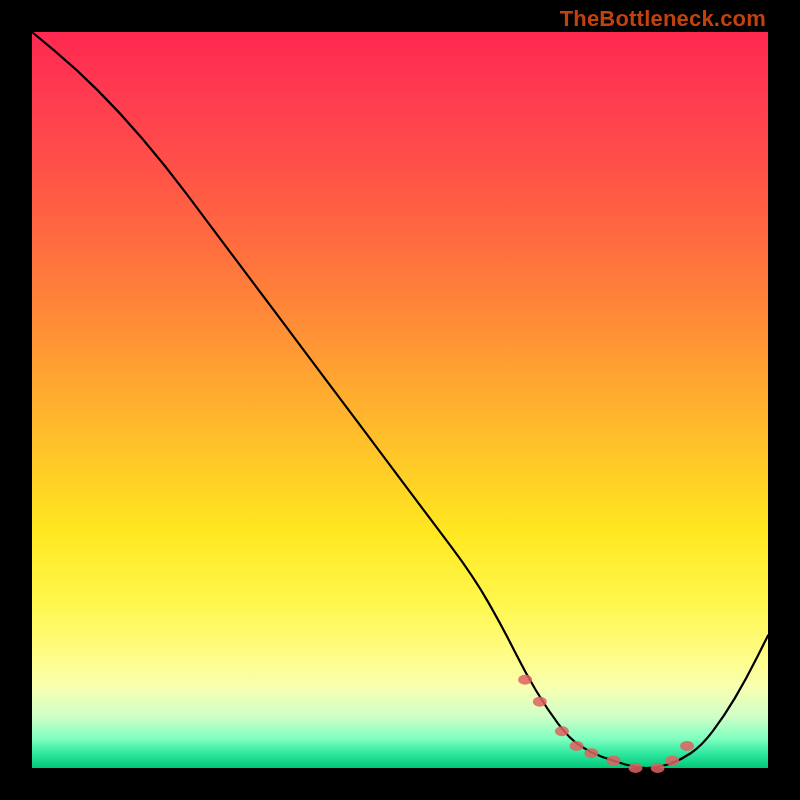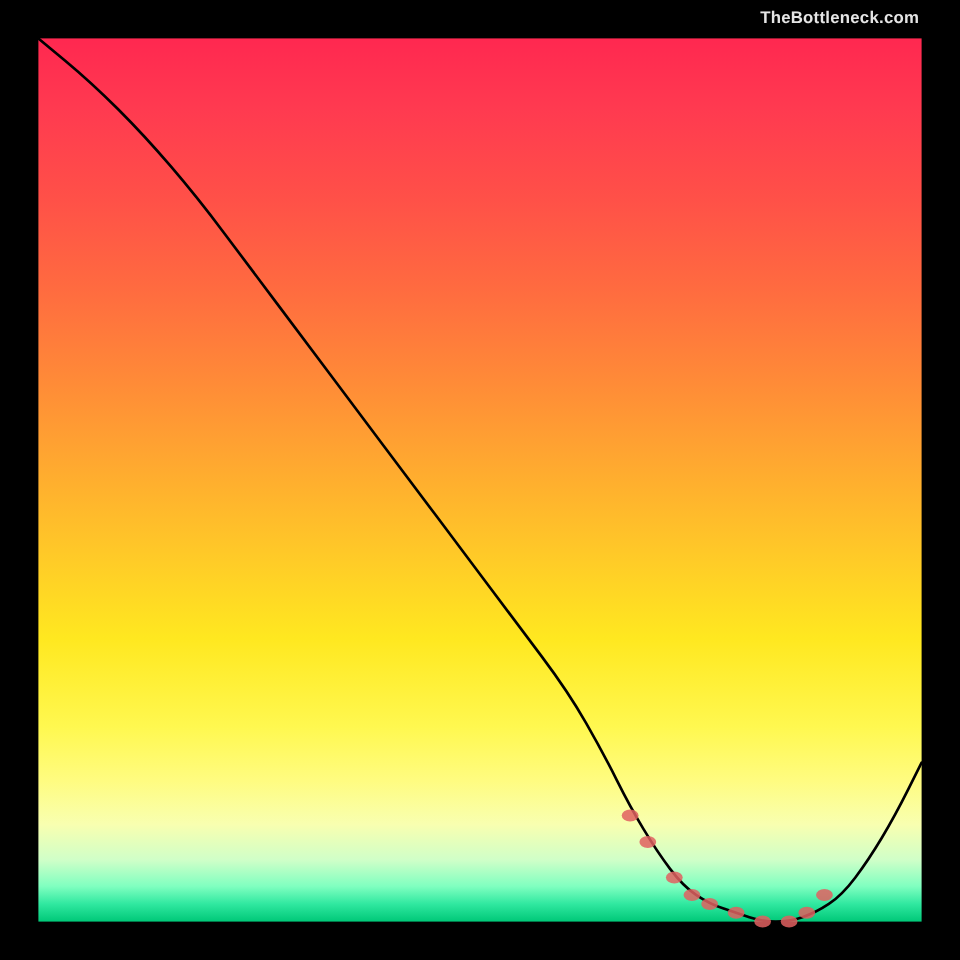--- a/index.html
+++ b/index.html
@@ -40,23 +40,23 @@
       #80ffc0 96%,
       #30e8a0 98%,
       #00c878 100%
     );
   }
   .watermark {
     position: absolute;
     right: 34px;
     top: 6px;
     font-family: Arial, Helvetica, sans-serif;
-    font-size: 14px;
+    font-size: 22px;
     font-weight: bold;
-    color: #e5e5e5;
+    color: #c2410c;
     letter-spacing: 0.2px;
     user-select: none;
   }
   svg.curve-layer {
     position: absolute;
     left: 0;
     top: 0;
     width: 100%;
     height: 100%;
     overflow: visible;

